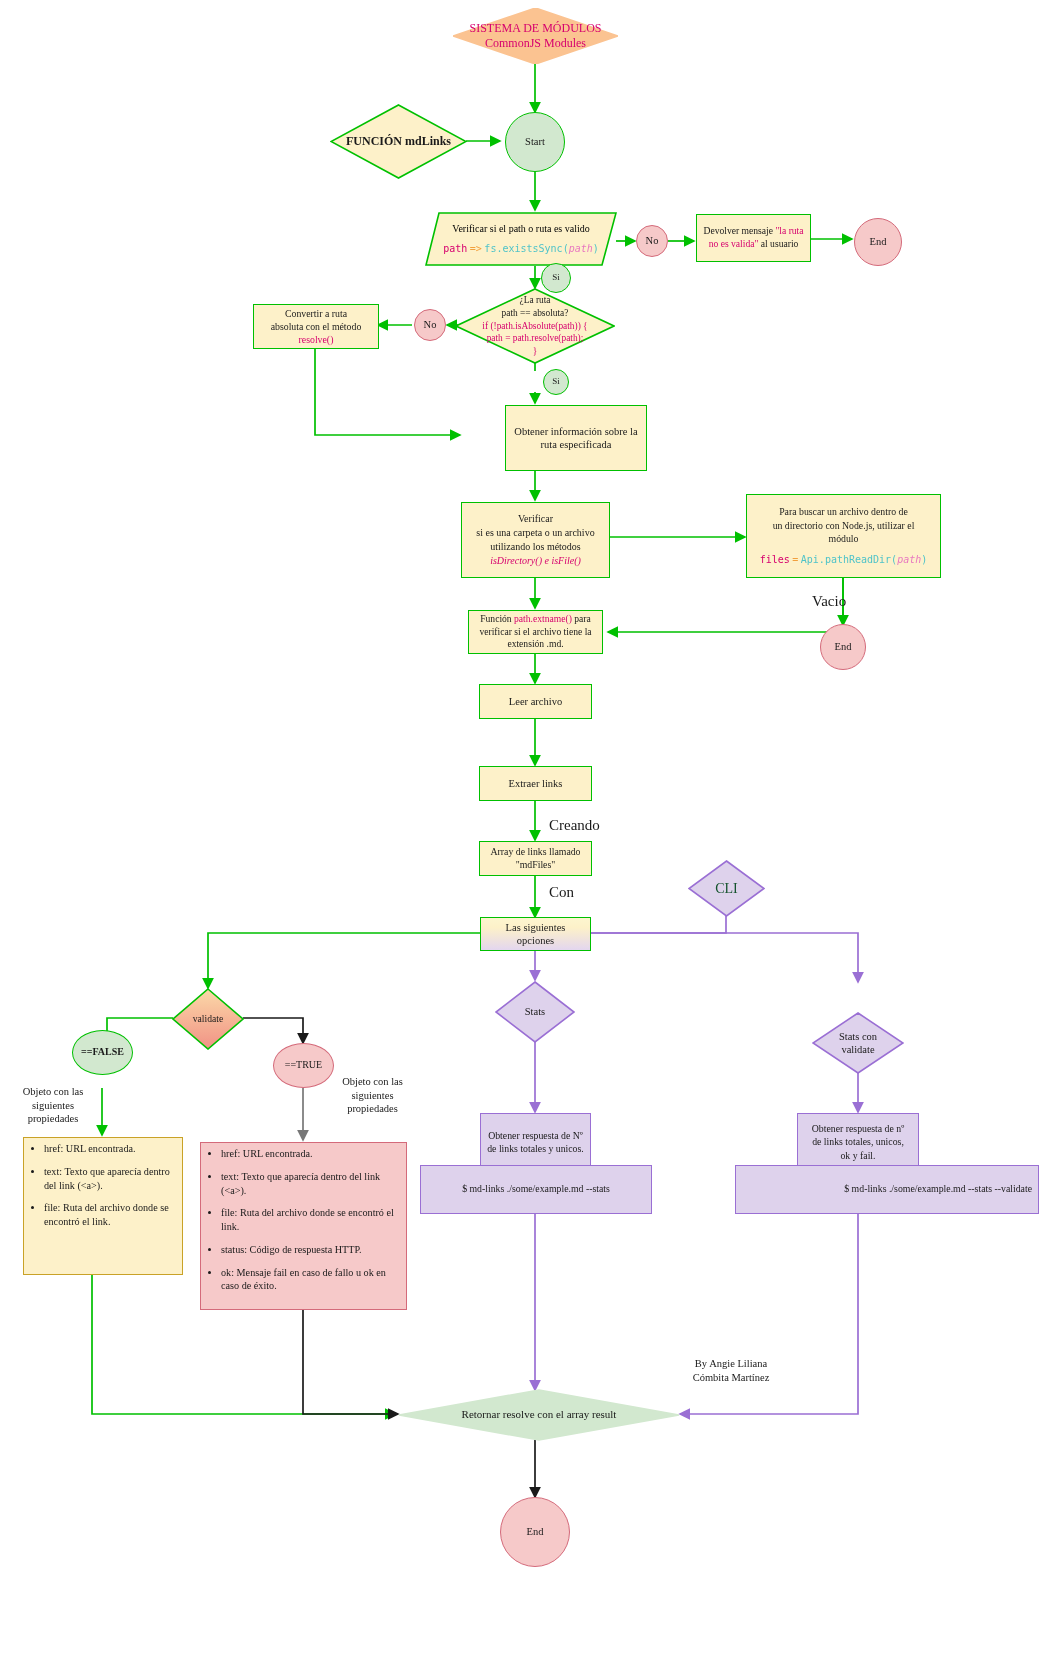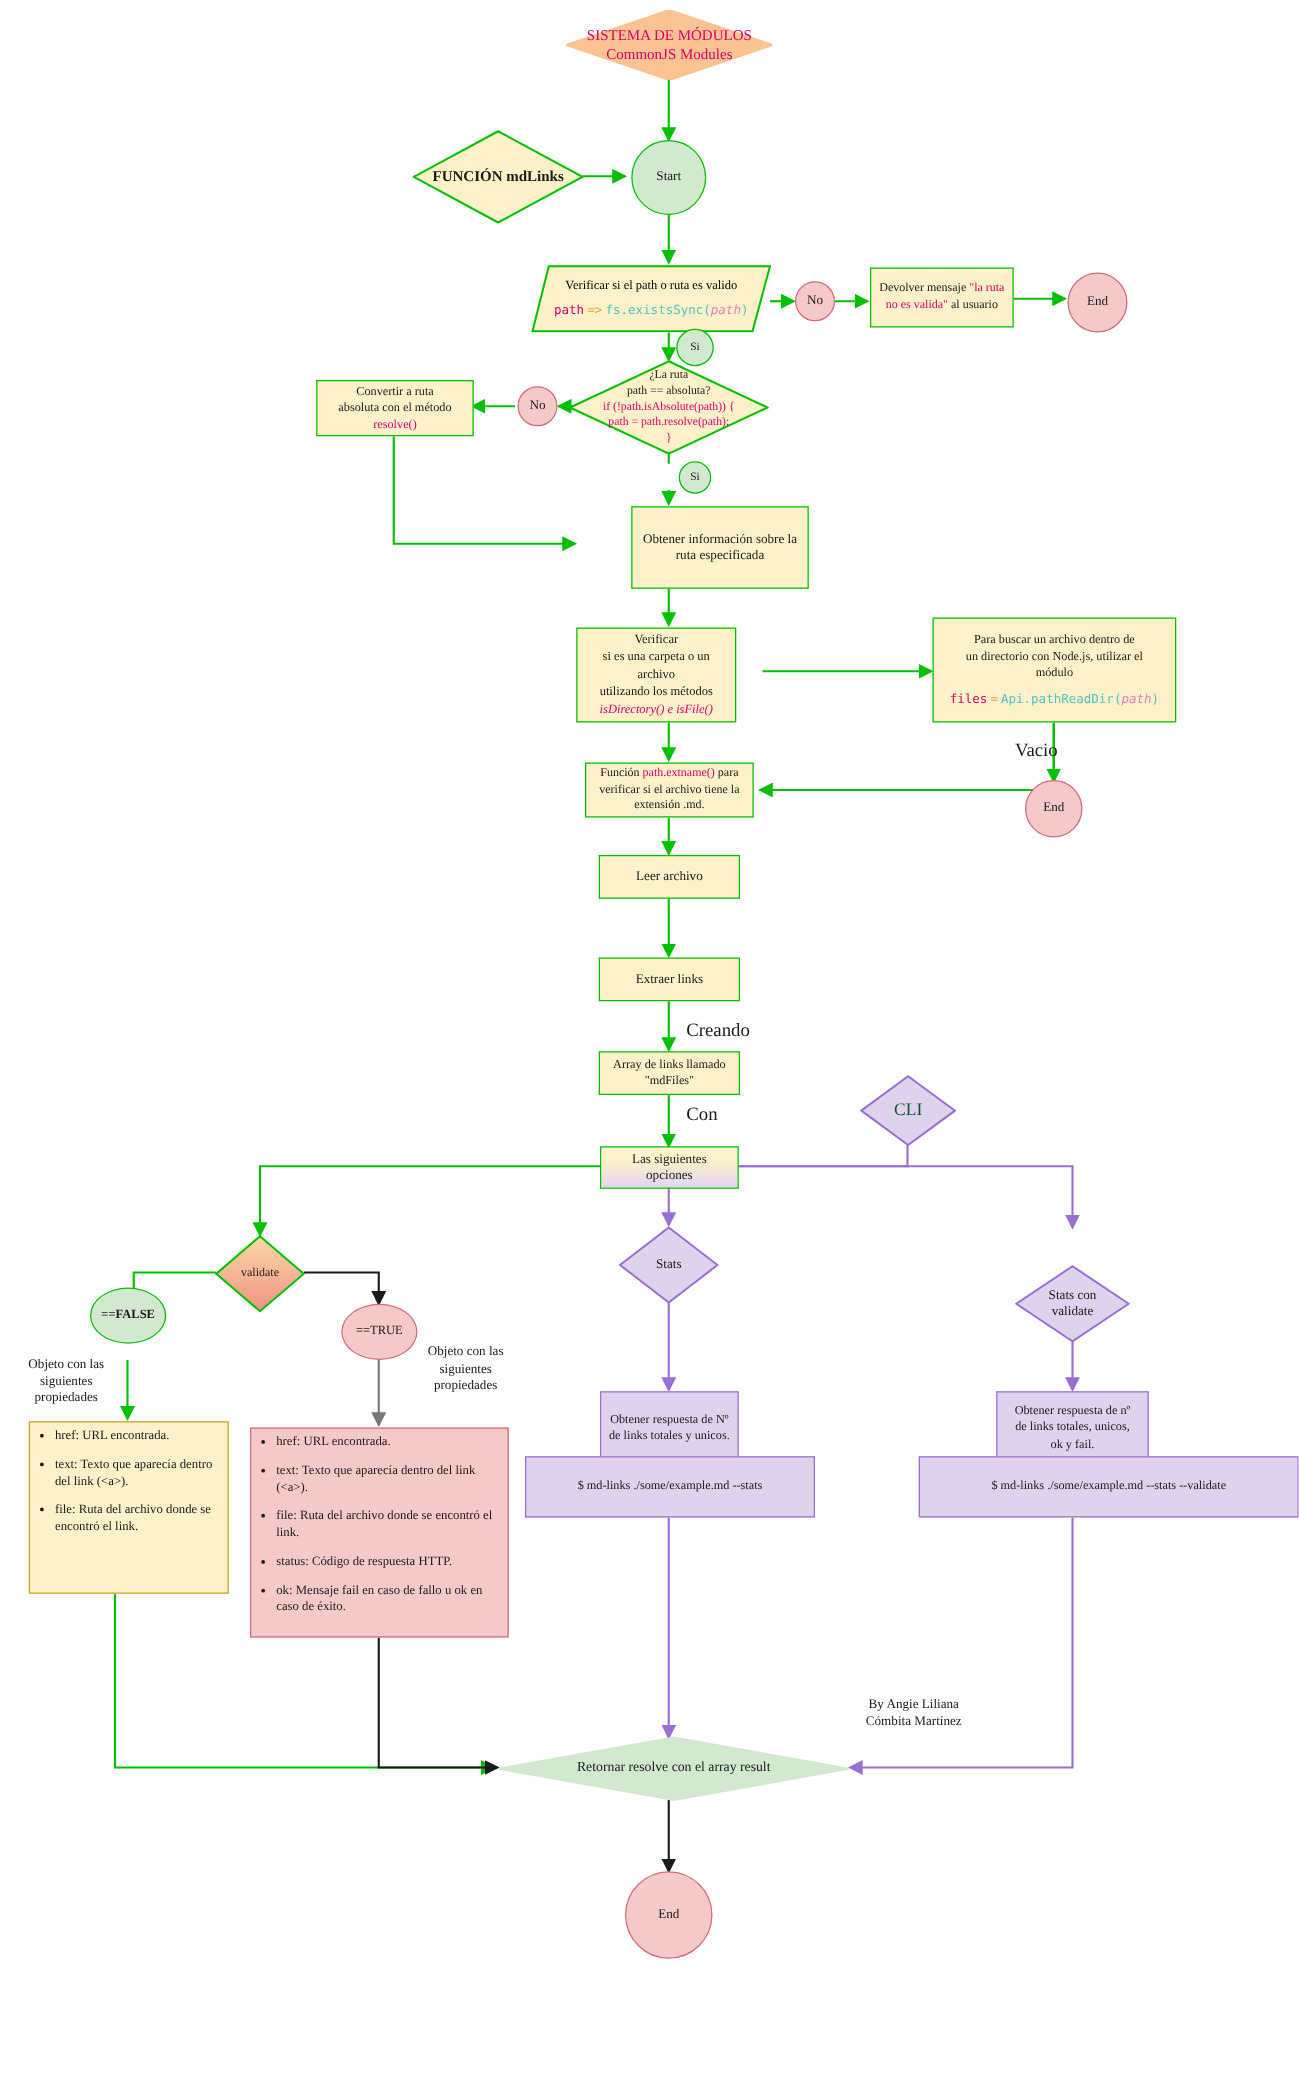--- a/index.html
+++ b/index.html
@@ -310,21 +310,21 @@
     <span style="font-size:9px;">Si</span>
   </div>
 
   <div class="node box" style="left:464px; top:405px; width:142px; height:66px;margin-left:41px;">
     <div>
       <div>Obtener información sobre la</div>
       <div>ruta especificada</div>
     </div>
   </div>
 
-  <div class="node box" style="left:461px; top:502px; width:128px; height:76px;">
+  <div class="node box" style="left:461px; top:502px; width:149px; height:76px;">
     <div style="font-size:10px;line-height:1.4;">
       <div>Verificar</div>
       <div>si es una carpeta o un archivo</div>
       <div>utilizando los métodos</div>
       <div class="pink-txt" style="font-style:italic;">isDirectory() e isFile()</div>
     </div>
   </div>
 
   <div class="node box" style="left:746px; top:494px; width:195px; height:84px;">
     <div style="font-size:9.8px;line-height:1.4;">
@@ -461,21 +461,21 @@
       <div>Obtener respuesta de nº</div>
       <div>de links totales, unicos,</div>
       <div>ok y fail.</div>
     </div>
   </div>
 
   <div class="node box-purple" style="left:420px; top:1165px; width:232px; height:49px;">
     <span style="font-size:9.8px;">$ md-links ./some/example.md --stats</span>
   </div>
 
-  <div class="node box-purple" style="left:735px; top:1165px; width:304px; height:49px;">
+  <div class="node box-purple" style="left:735px; top:1165px; width:304px; height:49px;justify-content:flex-end;">
     <span style="font-size:9.8px;">$ md-links ./some/example.md --stats --validate</span>
   </div>
 
   <div class="free-label" style="left:636px; top:1357px; width:190px;">
     <div>By Angie Liliana</div>
     <div>Cómbita Martínez</div>
   </div>
 
   <div class="diamond-wrap" style="left:398px; top:1389px; width:282px; height:52px;">
     <svg class="dshape" viewBox="0 0 282 52" preserveAspectRatio="none">

